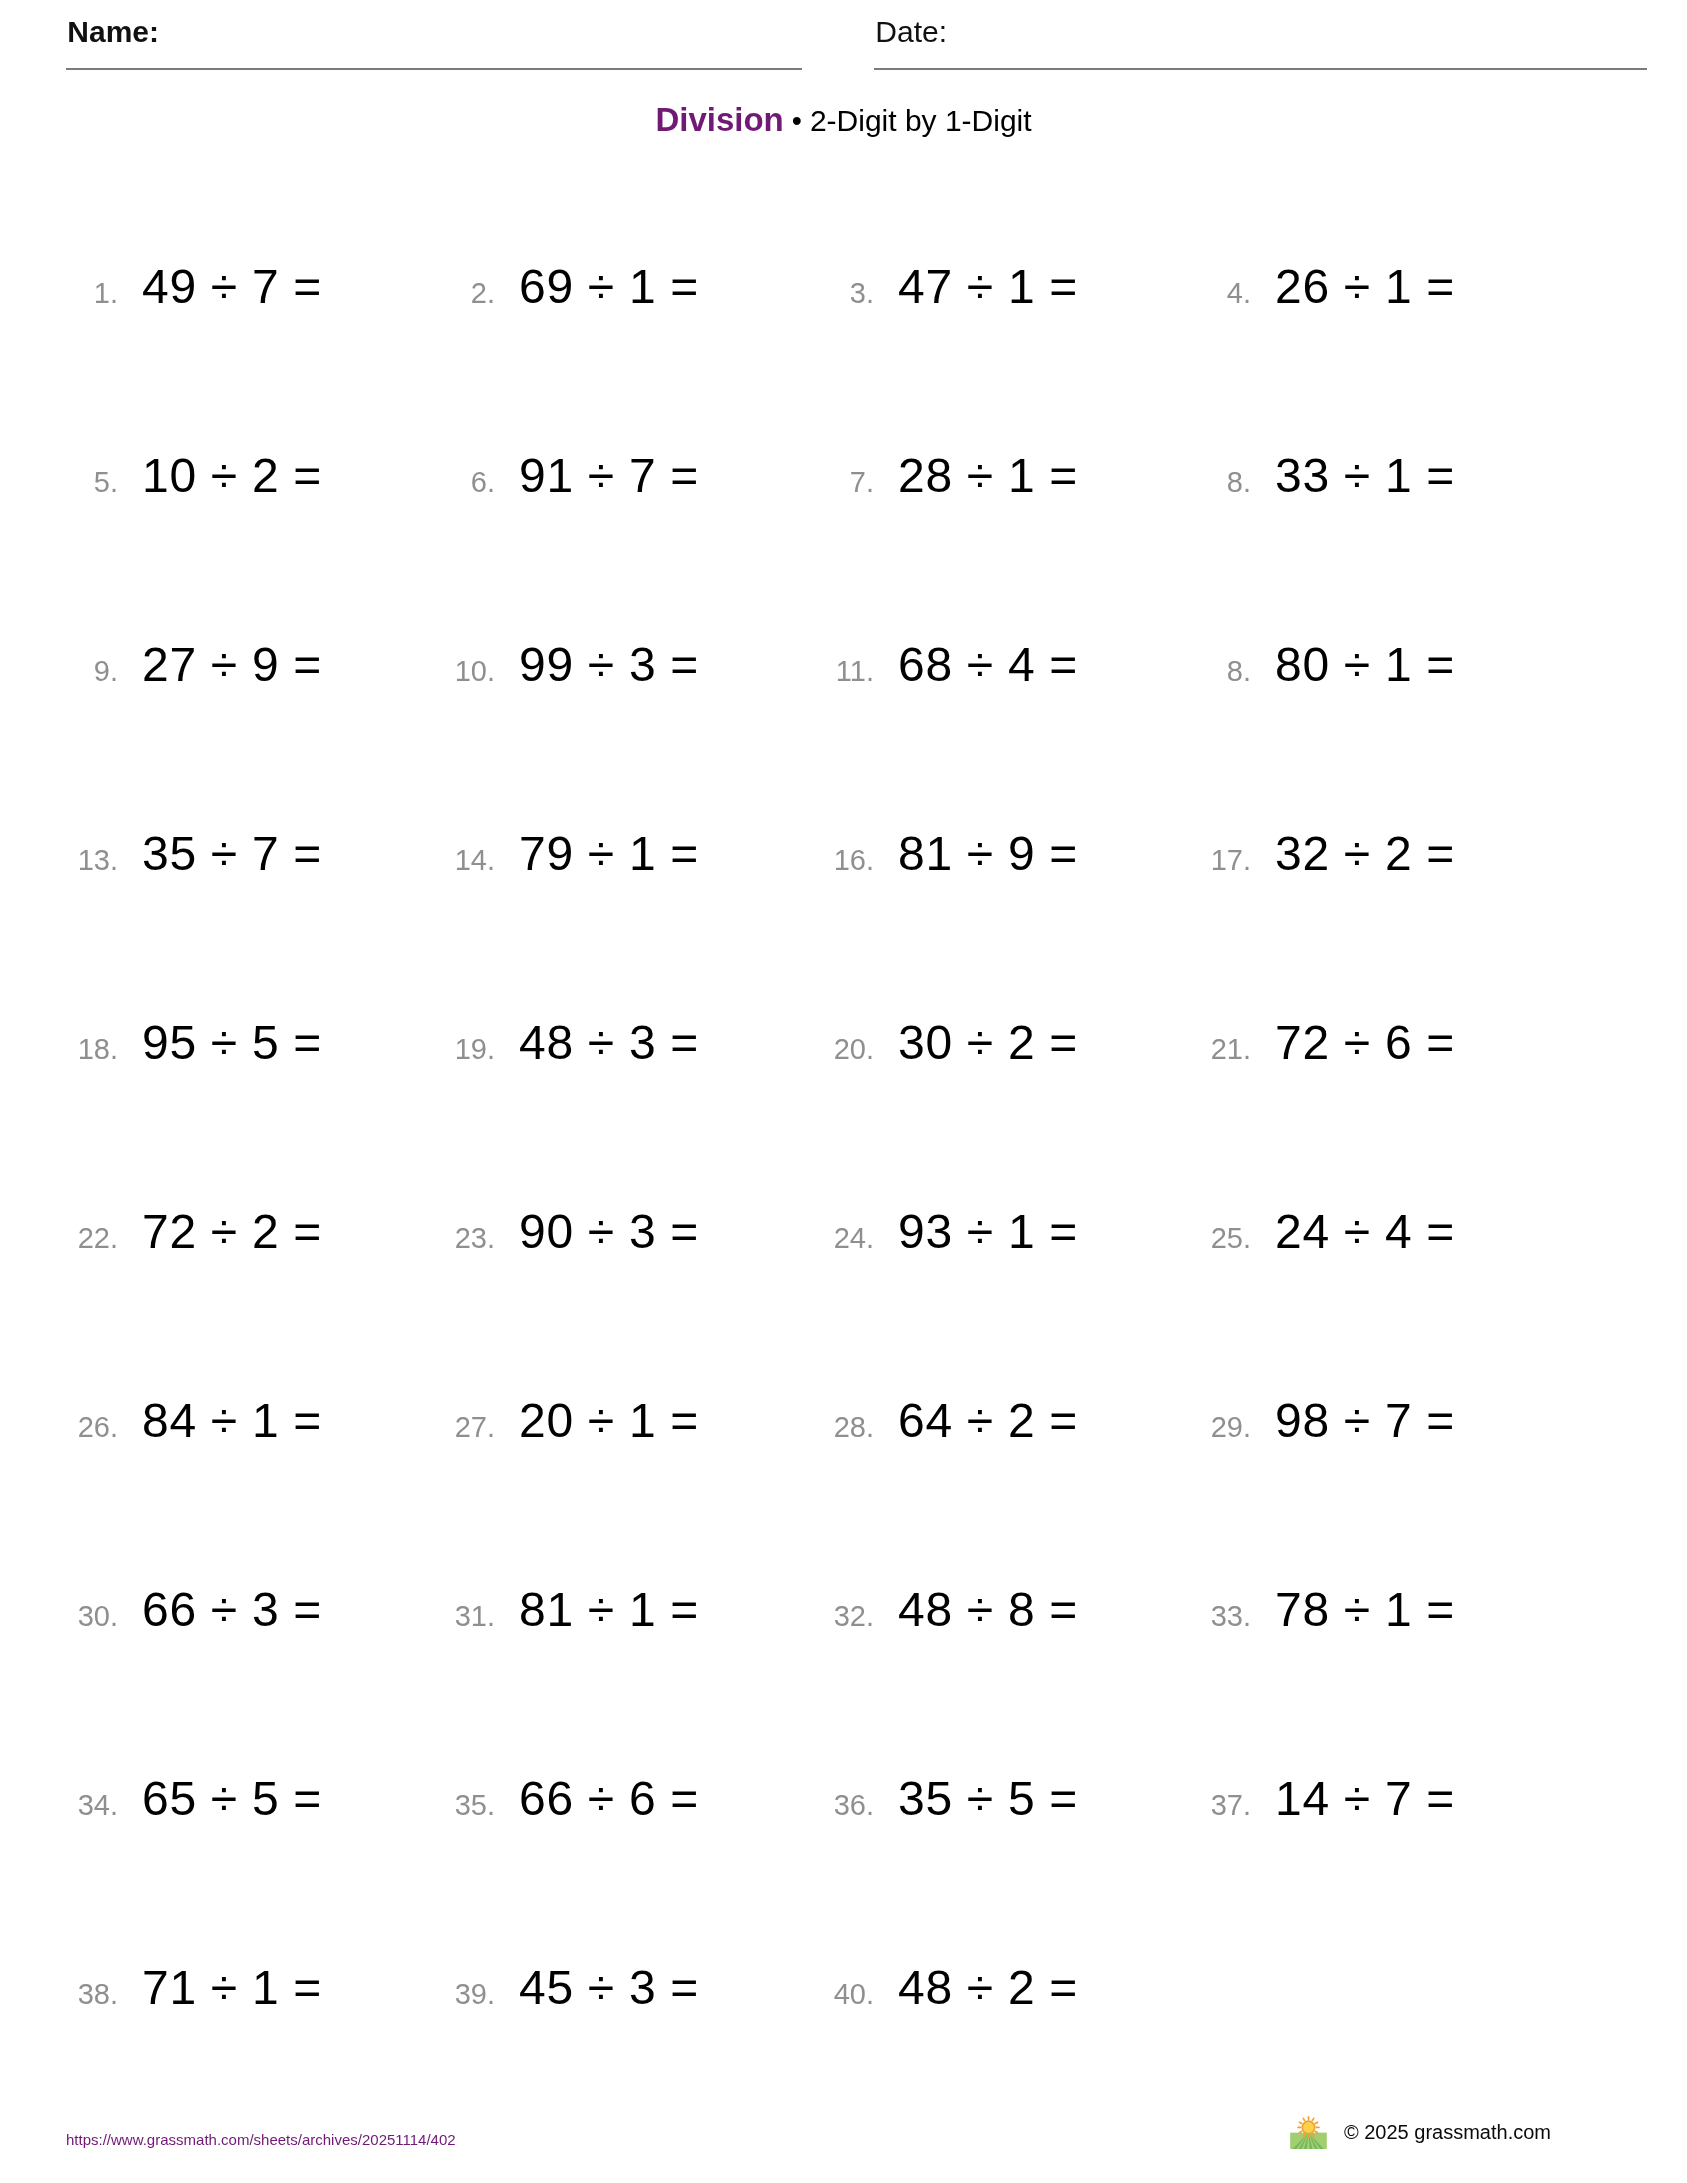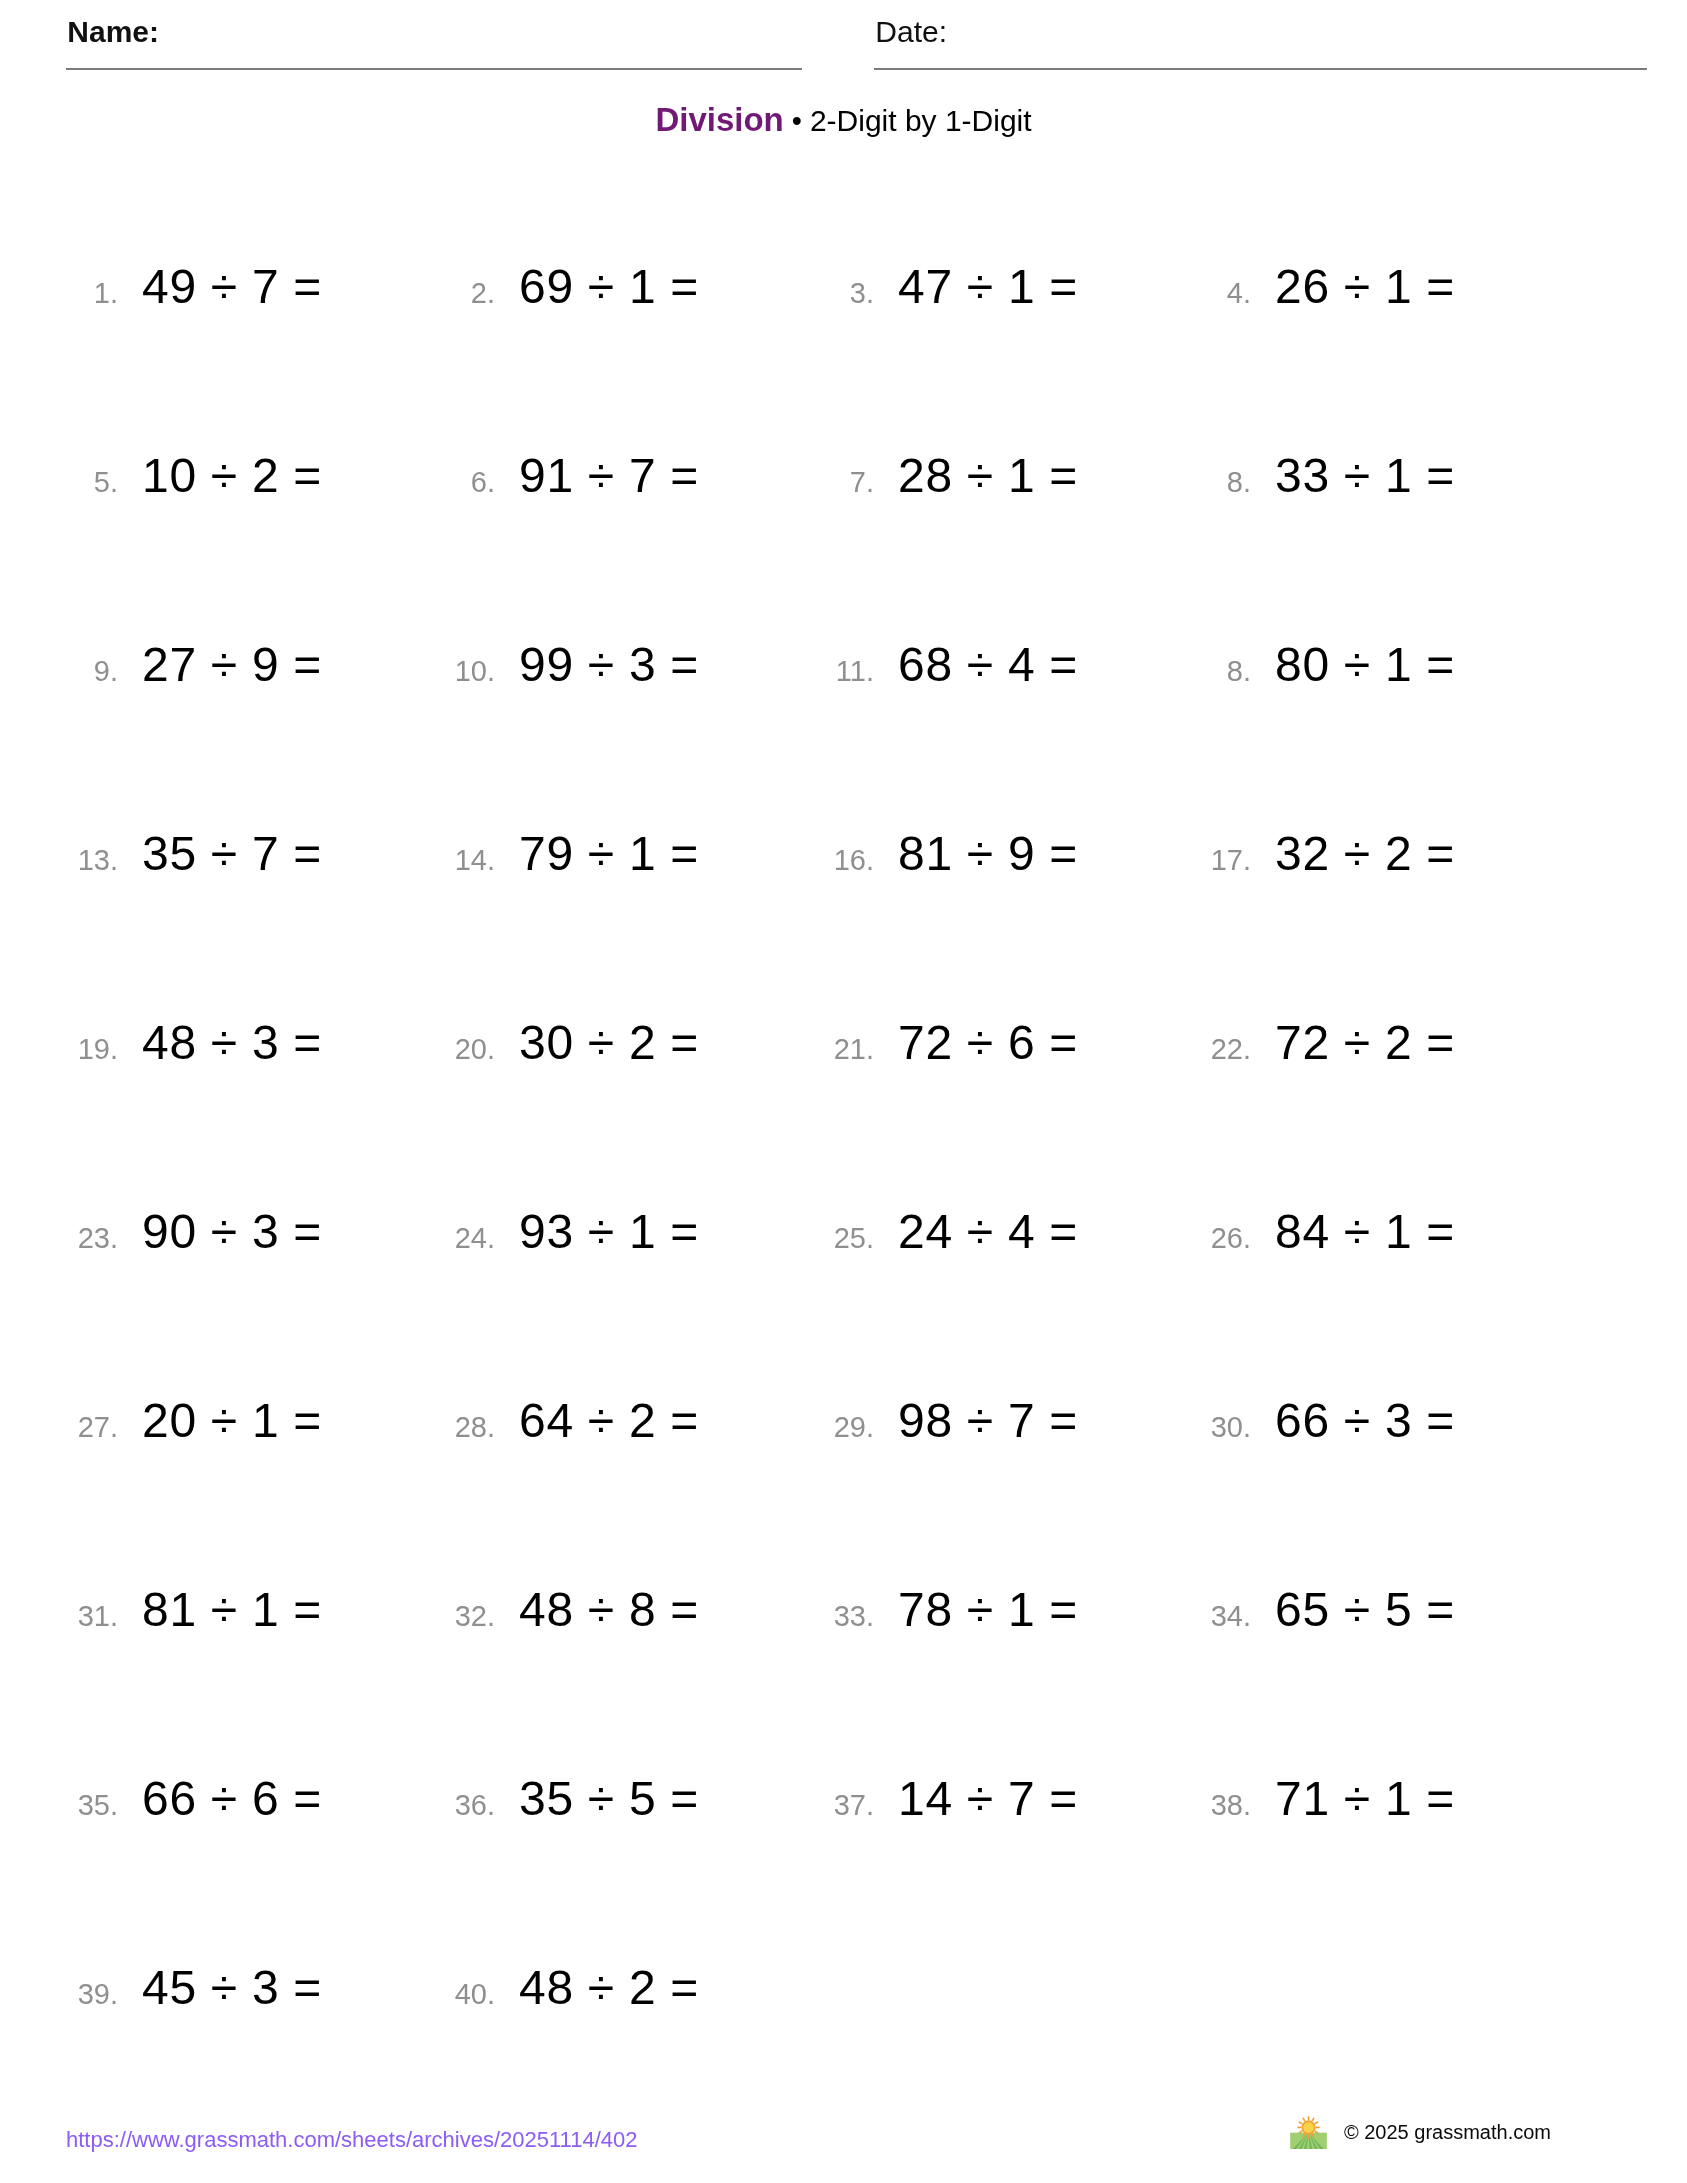--- a/index.html
+++ b/index.html
@@ -58,21 +58,21 @@
   .expr {
     font-size:48px; color:var(--text-black);
     letter-spacing:0.7px; white-space:nowrap;
   }
 
   
   .footer {
     position:absolute; left:66px; right:136px; top:2112px; height:40px;
     display:flex; justify-content:space-between; align-items:center;
   }
-  .url { font-size:22px; color:#8b5cf6;margin-top:15px; }
+  .url { font-size:15px; color:#701a75;margin-top:15px; }
   .brand { display:flex; align-items:center; }
   .brand svg { display:block; margin-right:17px; }
   .copyright { font-size:20px; color:#0a0a0a; white-space:nowrap; }
 </style>
 </head>
 <body>
 
 <div class="page">
 
   <div class="field field-name">
@@ -161,20 +161,24 @@
   <div class="cell">
     <span class="num">16.</span>
     <span class="expr">81 ÷ 9 =</span>
   </div>
 
   <div class="cell">
     <span class="num">17.</span>
     <span class="expr">32 ÷ 2 =</span>
   </div>
 
+  <div class="cell">
+    <span class="num">18.</span>
+    <span class="expr">95 ÷ 5 =</span>
+  </div>
 
   <div class="cell">
     <span class="num">19.</span>
     <span class="expr">48 ÷ 3 =</span>
   </div>
 
   <div class="cell">
     <span class="num">20.</span>
     <span class="expr">30 ÷ 2 =</span>
   </div>

